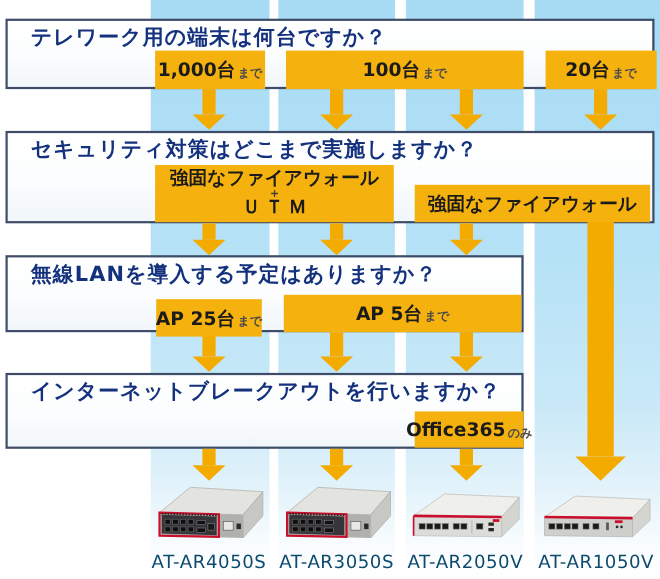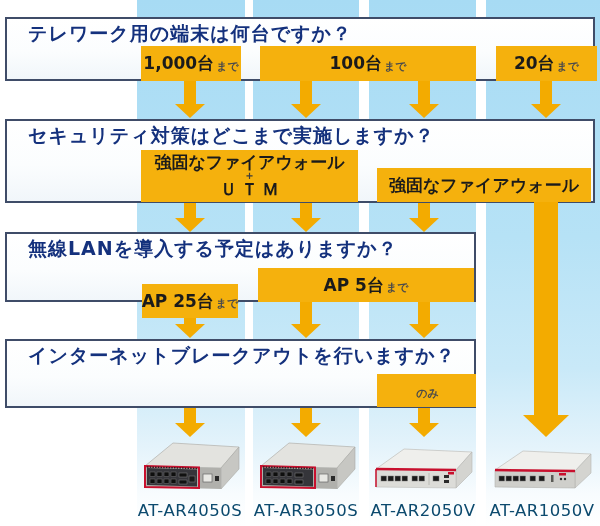--- a/index.html
+++ b/index.html
@@ -38,21 +38,21 @@
     font-size:17px;font-weight:bold;z-index:3;white-space:nowrap;
   }
   .opt .suffix{font-size:11px;font-weight:bold;color:#4b4b4b;margin-left:2px;padding-top:5px;}
   .o1a{left:141px;top:46px;width:100px;height:35px}
   .o1b{left:260px;top:46px;width:216px;height:35px}
   .o1c{left:496px;top:46px;width:101px;height:35px}
   .o2a{left:141px;top:150px;width:217px;height:52px;flex-direction:column;justify-content:center;line-height:1.0}
   .o2a .plusline{font-size:11px;color:#3c3c3c;line-height:0.9}
   .o2a .utmline{letter-spacing:4px;padding-left:4px}
   .o2b{left:377px;top:168px;width:214px;height:34px}
-  .o3a{left:142px;top:284px;width:96px;height:34px}
+  .o3a{left:142px;top:272px;width:96px;height:34px}
   .o3b{left:258px;top:268px;width:216px;height:34px}
   .o4a{left:141px;top:374px;width:217px;height:33px}
   .o4b{left:377px;top:374px;width:99px;height:33px}
   
   .arrow{position:absolute;width:30px;display:flex;flex-direction:column;align-items:center;z-index:2;}
   .arrow .stem{width:12px;flex:1;background:#f3ab00;}
   .arrow .head{width:0;height:0;border-left:15px solid transparent;border-right:15px solid transparent;border-top:14px solid #f3ab00;}
   .r1{top:81px;height:37px}
   .r2{top:203px;height:29px}
   .r3{top:302px;height:36px}
@@ -121,20 +121,21 @@
   <div class="opt o3a">
     <span>AP 25台</span>
       <span class="suffix">まで</span>
   </div>
   <div class="opt o3b">
     <span>AP 5台</span>
       <span class="suffix">まで</span>
   </div>
 
   <div class="opt o4b">
+    <span>Office365</span>
       <span class="suffix">のみ</span>
   </div>
 
   <div class="arrow r1 c1">
       <div class="stem"></div>
       <div class="head"></div>
     </div>
   <div class="arrow r1 c2">
       <div class="stem"></div>
       <div class="head"></div>

